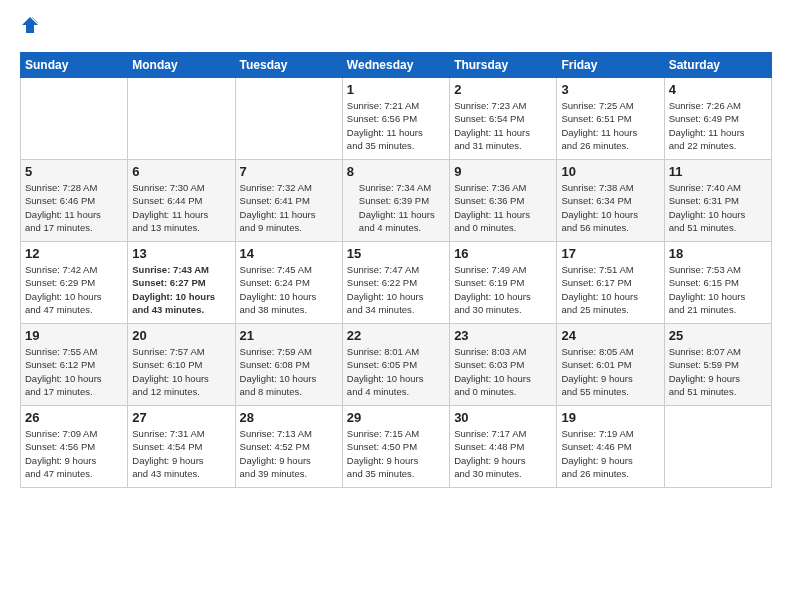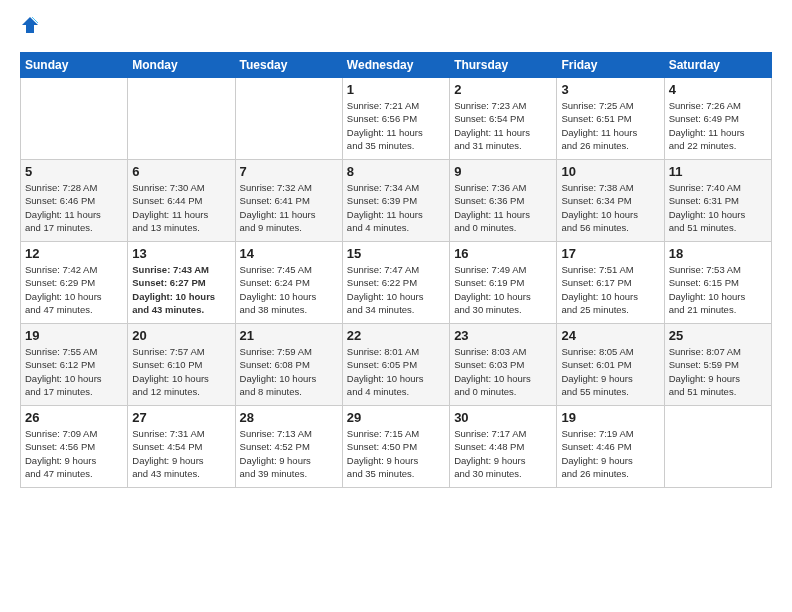--- a/index.html
+++ b/index.html
@@ -171,21 +171,21 @@
           </td>
           <td>
             <div class="day-num">7</div>
             <div class="day-info" style="white-space: pre-line;">Sunrise: 7:32 AM
 Sunset: 6:41 PM
 Daylight: 11 hours
 and 9 minutes.</div>
           </td>
           <td>
             <div class="day-num">8</div>
-            <div class="day-info" style="white-space: pre-line;">Sunrise: 7:34 AM
+            <div class="day-info" style="white-space: pre-line; margin-left: 12px;">Sunrise: 7:34 AM
 Sunset: 6:39 PM
 Daylight: 11 hours
 and 4 minutes.</div>
           </td>
           <td>
             <div class="day-num">9</div>
             <div class="day-info" style="white-space: pre-line;">Sunrise: 7:36 AM
 Sunset: 6:36 PM
 Daylight: 11 hours
 and 0 minutes.</div>

